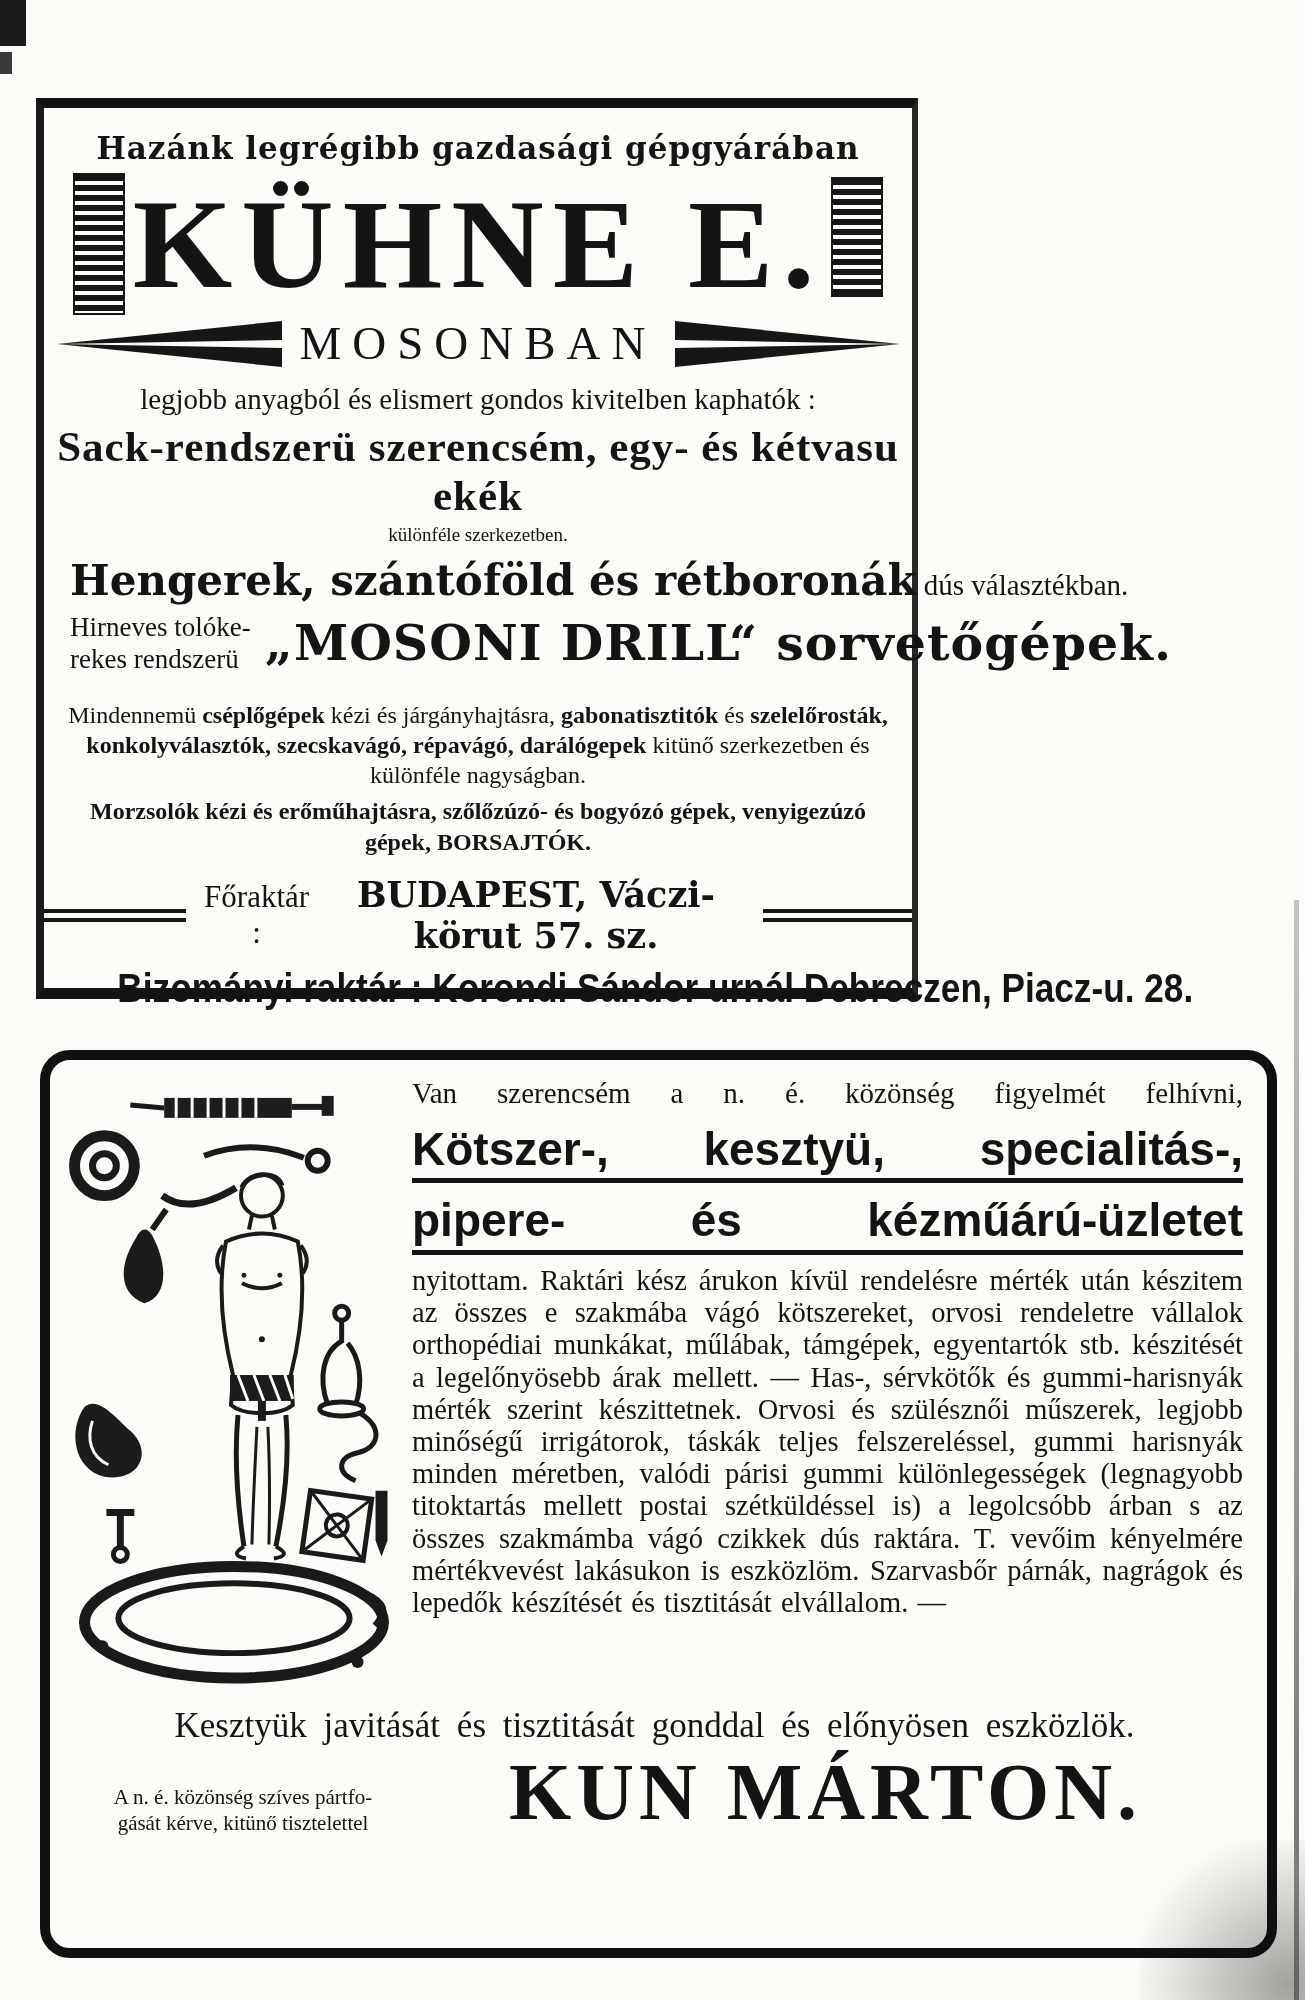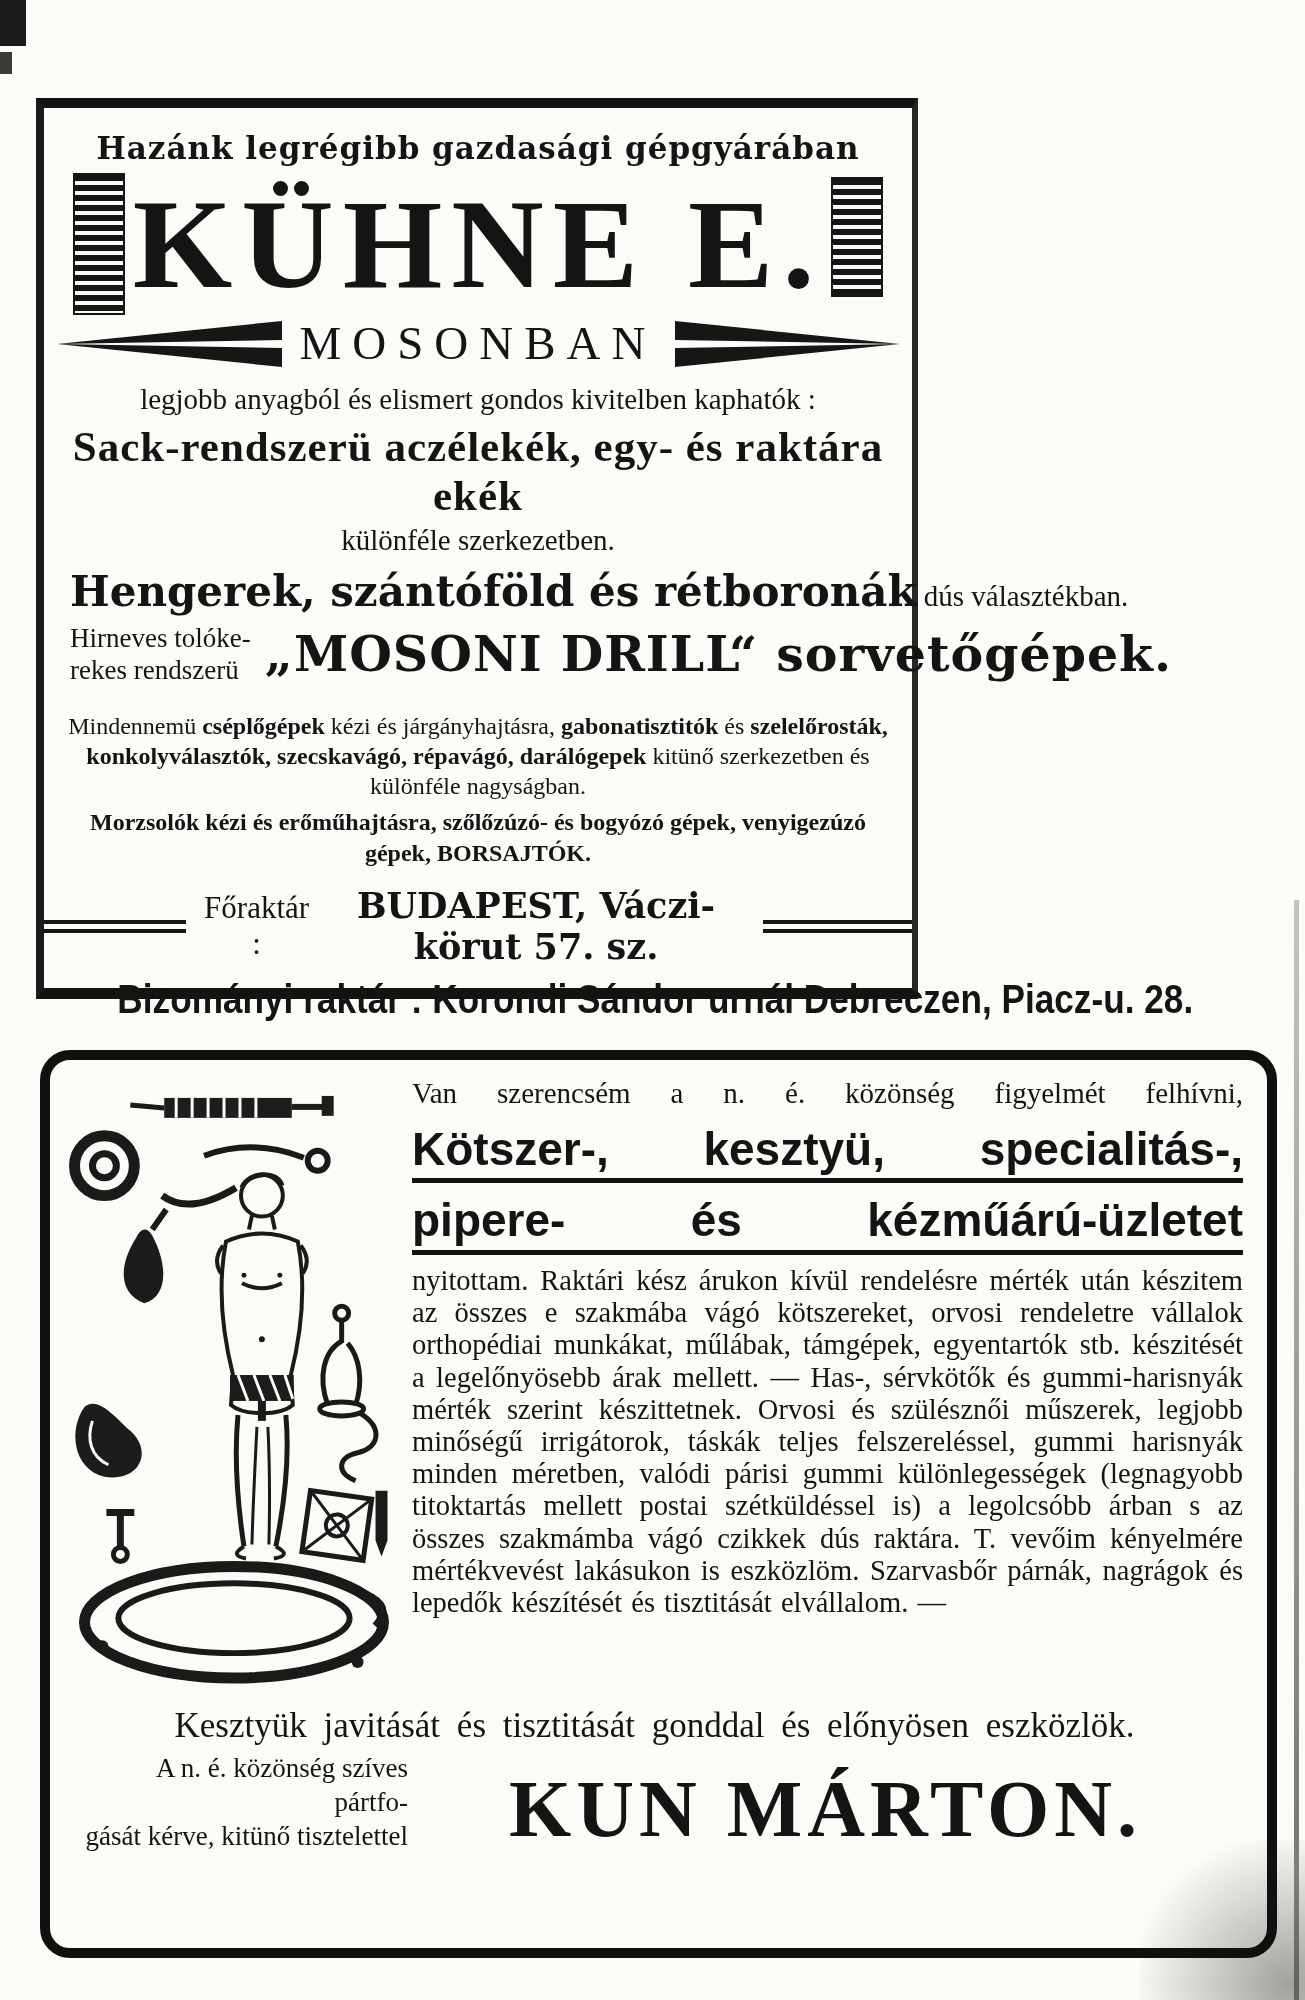--- a/index.html
+++ b/index.html
@@ -27,21 +27,21 @@
   .brand-row{display:flex;align-items:center;justify-content:center;gap:8px;margin-top:8px;height:140px;}
   .stripes{width:48px;background:repeating-linear-gradient(to bottom,#161616 0 6px,#fcfbf8 6px 10px);border:2px solid #161616;}
   .stripes-left{height:138px;}
   .stripes-right{height:116px;margin-top:-14px;}
   .brand-title{font-family:"Liberation Serif",serif;font-weight:bold;font-size:128px;line-height:1;letter-spacing:9px;white-space:nowrap;}
   .location-row{display:flex;align-items:center;justify-content:center;gap:18px;margin-top:6px;}
   .location-title{font-size:47px;letter-spacing:11px;line-height:1;white-space:nowrap;}
   .arrow svg{display:block;}
   .ad1-availability{font-size:29px;margin-top:16px;}
   .ad1-main-products{font-size:43px;font-weight:bold;margin-top:6px;letter-spacing:1px;}
-  .ad1-variants{font-size:29px;margin-top:4px;}
+  .ad1-variants{font-size:19px;margin-top:4px;}
   .ad1-rollers{margin-top:10px;text-align:right;padding-left:26px;white-space:nowrap;}
   .slab{font-family:"DejaVu Serif",serif;font-weight:bold;}
   .ad1-rollers .big{font-size:42px;letter-spacing:0px;}
   .ad1-rollers .small{font-size:29px;font-family:"Liberation Serif",serif;font-weight:normal;}
   .drill-row{display:flex;align-items:center;text-align:left;padding-left:26px;margin-top:6px;gap:14px;}
   .drill-side{font-size:27px;line-height:1.2;white-space:nowrap;}
   .drill-name{font-size:49px;letter-spacing:1px;white-space:nowrap;}
   .ad1-para1{font-size:24px;line-height:1.25;margin:24px auto 0;width:97%;}
   .ad1-para2{font-size:24px;font-weight:bold;line-height:1.3;margin:6px auto 0;width:97%;}
   .depot-row{display:flex;align-items:center;justify-content:center;gap:18px;margin-top:16px;}
@@ -63,21 +63,21 @@
   .ad2-col{flex:1;padding-left:14px;min-width:0;}
   .intro-line{font-size:29px;line-height:1.24;text-align:justify;text-align-last:justify;}
   .headline-line{
     font-family:"Liberation Sans",sans-serif;font-weight:bold;font-size:46px;line-height:1.12;
     text-align:justify;text-align-last:justify;
     border-bottom:5px solid #141414;padding-bottom:3px;margin-top:12px;
   }
   .ad2-body{font-size:28.5px;line-height:1.13;text-align:justify;margin-top:10px;word-spacing:2px;}
   .gloves-line{font-size:35px;text-align:center;margin-top:8px;word-spacing:8px;}
   .closing-row{display:flex;align-items:flex-end;margin-top:6px;}
-  .closing-block{width:330px;flex:none;font-size:27px;line-height:1.25;text-align:right;padding-left:12px;}
+  .closing-block{width:330px;flex:none;font-size:21px;line-height:1.25;text-align:center;padding-left:12px;}
   .signature{flex:1;font-family:"Liberation Serif",serif;font-weight:bold;font-size:80px;line-height:1;letter-spacing:5px;text-align:center;white-space:nowrap;padding-bottom:4px;}
   .ill-stroke{stroke:#1a1a1a;fill:none;}
 </style>
 </head>
 <body>
 
 <div class="artifact artifact-tl1"></div>
 <div class="artifact artifact-tl2"></div>
 <div class="artifact artifact-right-line"></div>
 <div class="artifact artifact-smudge"></div>
@@ -101,21 +101,21 @@
     <span class="location-title">MOSONBAN</span>
     <span class="arrow">
       <svg width="225" height="46" viewBox="0 0 225 46">
         <polygon points="225,23 0,0 0,19" fill="#161616"></polygon>
         <polygon points="225,23 0,27 0,46" fill="#161616"></polygon>
       </svg>
     </span>
   </div>
 
   <div class="ad1-availability">legjobb anyagból és elismert gondos kivitelben kaphatók :</div>
-  <div class="ad1-main-products">Sack-rendszerü aczélekék, egy- és raktára ekék</div>
+  <div class="ad1-main-products">Sack-rendszerü szerencsém, egy- és kétvasu ekék</div>
   <div class="ad1-variants">különféle szerkezetben.</div>
 
   <div class="ad1-rollers"><span class="slab big">Hengerek, szántóföld és rétboronák</span><span class="small"> dús választékban.</span></div>
 
   <div class="drill-row">
     <div class="drill-side">
       <div>Hirneves tolóke-</div>
       <div>rekes rendszerü</div>
     </div>
     <div class="drill-name slab">„MOSONI DRILL“ sorvetőgépek.</div>

